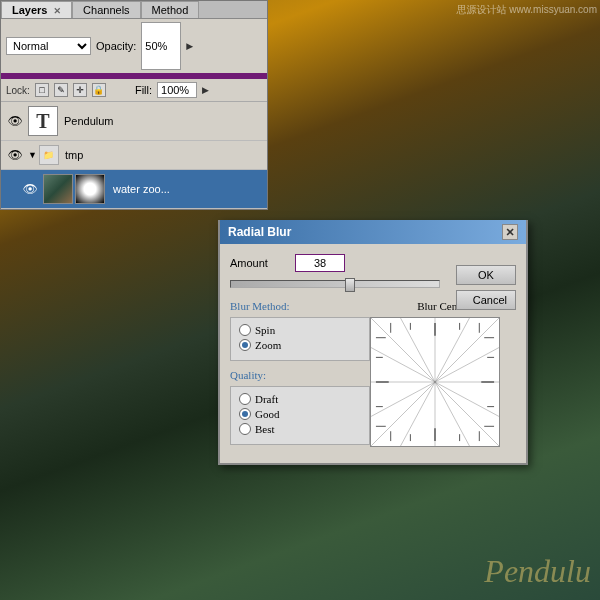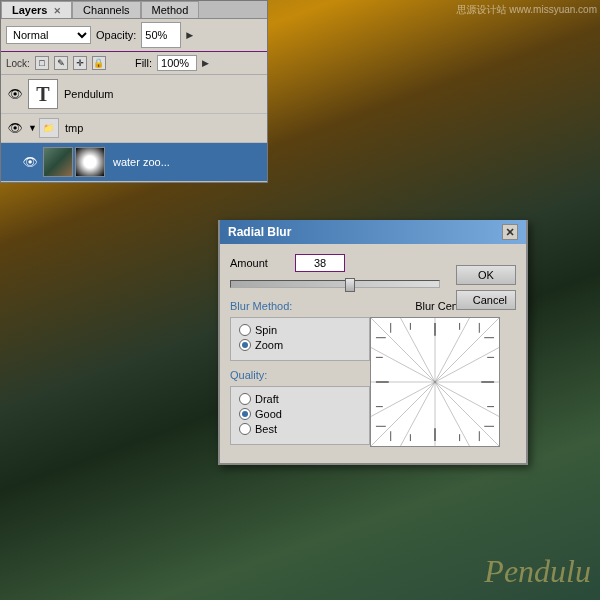--- a/index.html
+++ b/index.html
@@ -56,41 +56,41 @@
       font-size: 9px;
       margin-left: 3px;
       color: #666;
     }
 
     .panel-toolbar {
       display: flex;
       align-items: center;
       padding: 3px 5px;
       background: #d4d0c8;
-      border-bottom: 1px solid #701a75;
+      border-bottom: 6px solid #701a75;
       gap: 5px;
     }
 
     .blend-select {
       width: 85px;
       font-size: 11px;
       padding: 1px 2px;
       background: white;
       border: 1px solid #999;
     }
 
     .opacity-label {
       font-size: 11px;
     }
 
     .opacity-value {
       width: 40px;
       border: 1px solid #999;
       font-size: 11px;
-      padding: 6px 3px;
+      padding: 17px 3px;
       background: white;
     }
 
     .panel-toolbar2 {
       display: flex;
       align-items: center;
       padding: 3px 5px;
       background: #d4d0c8;
       border-bottom: 1px solid #aaa;
       gap: 5px;
@@ -280,20 +280,21 @@
       width: 10px;
       height: 14px;
       background: linear-gradient(to bottom, #e8e8e8, #b0b0b0);
       border: 1px solid #666;
       cursor: pointer;
     }
 
     .dialog-columns {
       display: flex;
       gap: 0;
+      font-family: Liberation Serif, serif;
     }
 
     .dialog-left {
       flex: 0 0 140px;
     }
 
     .dialog-right {
       flex: 1;
     }
 

